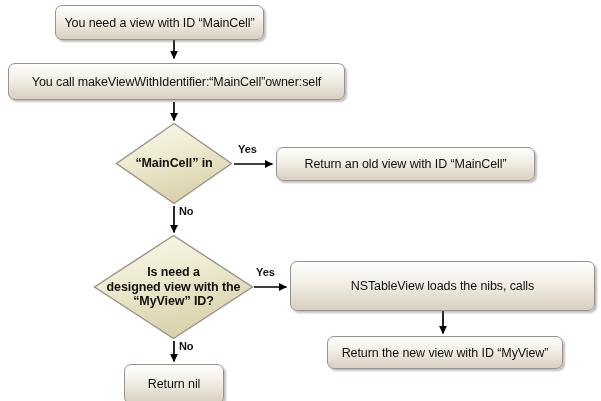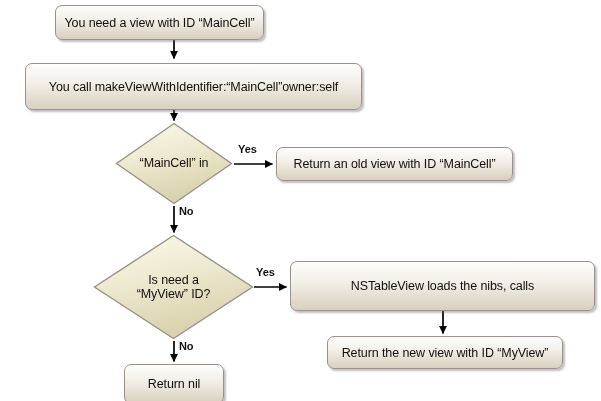--- a/index.html
+++ b/index.html
@@ -62,20 +62,21 @@
     display: flex;
     flex-direction: column;
     align-items: center;
     justify-content: center;
     text-align: center;
     color: #12100e;
     font-size: 12.5px;
     line-height: 14.5px;
     letter-spacing: -0.1px;
     pointer-events: none;
+    font-weight: bold;
   }
   .diamond-label .txt-line { display: block; white-space: nowrap; }
 
   
   .connector {
     position: absolute;
     left: 0;
     top: 0;
     width: 601px;
     height: 401px;
@@ -119,57 +120,58 @@
 
   <span class="edge-label" style="left:238px; top:143px;">Yes</span>
   <span class="edge-label" style="left:179px; top:205px;">No</span>
   <span class="edge-label" style="left:256px; top:266px;">Yes</span>
   <span class="edge-label" style="left:179px; top:340px;">No</span>
 
   <div class="node-box" style="left:55px; top:5px; width:209px; height:35px;">
     <span class="txt-line">You need a view with ID “MainCell”</span>
   </div>
 
-  <div class="node-box" style="left:25px; top:63px; width:337px; height:47px;">
+  <div class="node-box" style="left:8px; top:63px; width:337px; height:37px;">
     <span class="txt-line">You call makeViewWithIdentifier:“MainCell”owner:self</span>
   </div>
 
   <div class="diamond-wrap" style="left:114px; top:121px; width:120px; height:85px;">
     <svg class="diamond-shape" viewBox="0 0 120 85" preserveAspectRatio="none" xmlns="http://www.w3.org/2000/svg">
       <defs>
         <linearGradient id="diaGrad1" x1="0" y1="0" x2="0.35" y2="1">
           <stop offset="0%" stop-color="#faf8ea"></stop>
           <stop offset="45%" stop-color="#efebd2"></stop>
           <stop offset="100%" stop-color="#d9d2ad"></stop>
         </linearGradient>
       </defs>
       <polygon points="60,2.5 117.5,42.5 60,82.5 2.5,42.5" fill="url(#diaGrad1)" stroke="#9a9189" stroke-width="1.4"></polygon>
     </svg>
     <div class="diamond-label">
       <span class="txt-line">“MainCell” in</span>
     </div>
   </div>
 
-  <div class="node-box" style="left:276px; top:147px; width:237px; height:34px;">
+  <div class="node-box" style="left:276px; top:147px; width:259px; height:34px;">
     <span class="txt-line">Return an old view with ID “MainCell”</span>
   </div>
 
   <div class="diamond-wrap" style="left:92px; top:233px; width:163px; height:108px;">
     <svg class="diamond-shape" viewBox="0 0 163 108" preserveAspectRatio="none" xmlns="http://www.w3.org/2000/svg">
       <defs>
         <linearGradient id="diaGrad2" x1="0" y1="0" x2="0.35" y2="1">
           <stop offset="0%" stop-color="#faf8ea"></stop>
           <stop offset="45%" stop-color="#efebd2"></stop>
           <stop offset="100%" stop-color="#d9d2ad"></stop>
         </linearGradient>
       </defs>
       <polygon points="81.5,2.5 160.5,54 81.5,105.5 2.5,54" fill="url(#diaGrad2)" stroke="#9a9189" stroke-width="1.4"></polygon>
     </svg>
     <div class="diamond-label">
       <span class="txt-line">Is need a</span>
+      <span class="txt-line">designed view with the</span>
       <span class="txt-line">“MyView” ID?</span>
     </div>
   </div>
 
   <div class="node-box" style="left:290px; top:261px; width:305px; height:50px; flex-direction:column;text-align:right;">
     <span class="txt-line">NSTableView loads the nibs, calls</span>
   </div>
 
   <div class="node-box" style="left:327px; top:336px; width:236px; height:33px;">
     <span class="txt-line">Return the new view with ID “MyView”</span>

